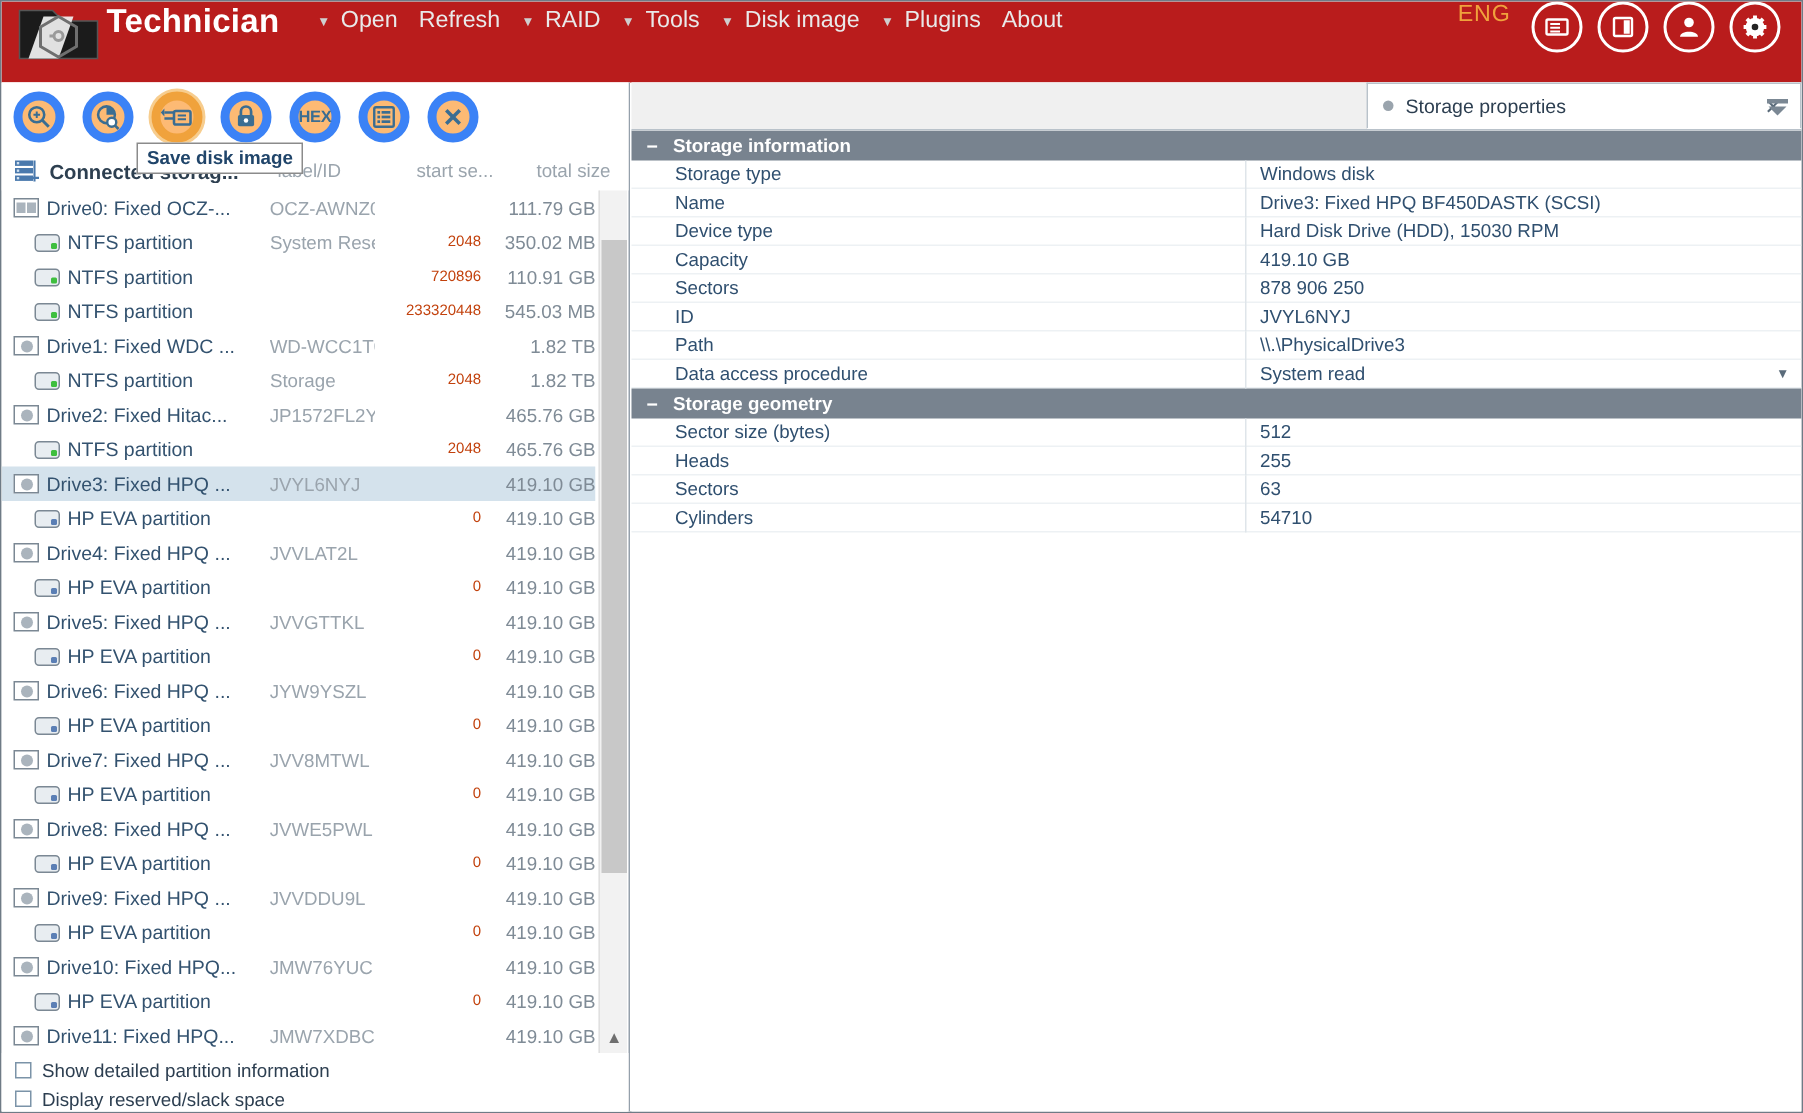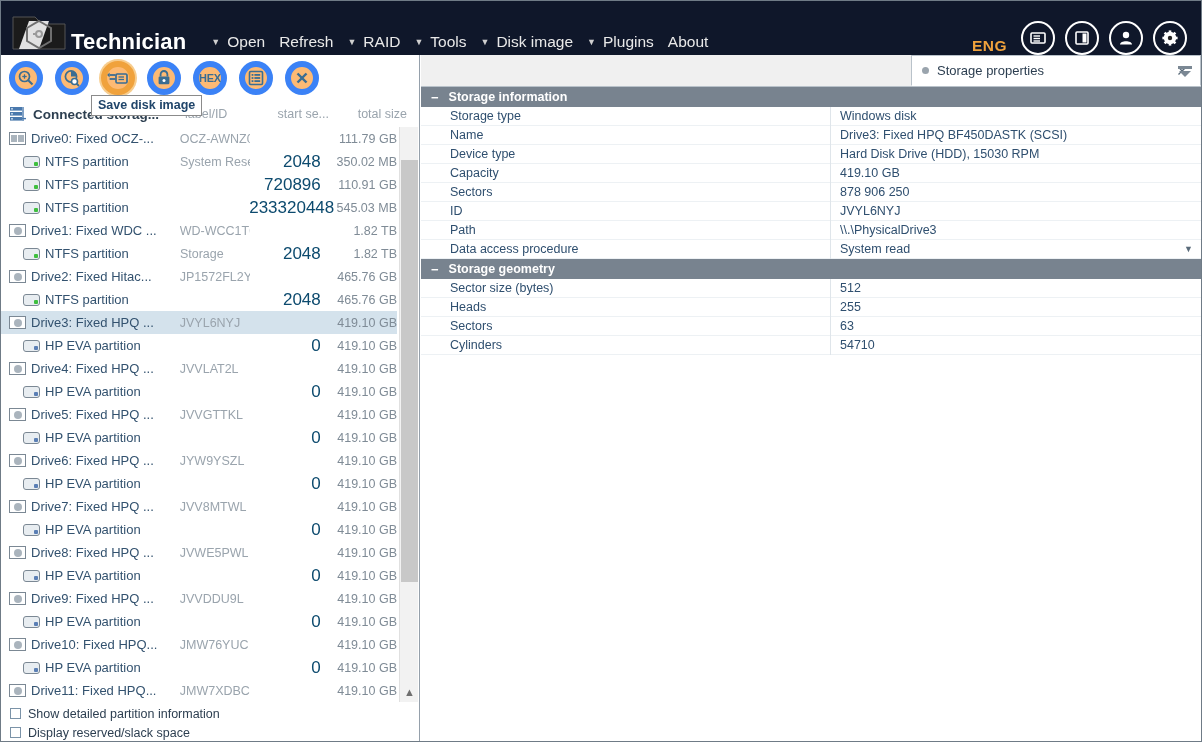--- a/index.html
+++ b/index.html
@@ -6,35 +6,35 @@
   html, body {
     width: 1202px; height: 742px;
     font-family: "Liberation Sans", sans-serif;
     background: #fff; overflow: hidden;
   }
   body { position: relative; border: 1px solid #6f7b86; }
 
   
   #header {
     position: absolute; left:0; top:0; width: 1200px; height: 54px;
-    background: #0f172a; display: flex; align-items: flex-end;
+    background: #b91c1c; display: flex; align-items: flex-start;
   }
   #logo { width: 60px; height: 44px; margin-left: 8px; position: relative; flex:0 0 auto;}
   #app-title {
     color: #fff; font-size: 22px; font-weight: bold; letter-spacing: .2px;
     margin-left: 2px; margin-right: 18px; white-space: nowrap;
   }
   .menu-item {
     color: #e9e9e9; font-size: 15.5px; white-space: nowrap;
     padding: 4px 7px; display: flex; align-items: center; gap: 7px;
     cursor: default;
   }
   .caret { font-size: 9px; color: #cfcfcf; line-height: 1; }
   #lang {
-    color: #f0a23c; font-size: 15.5px; font-weight: bold;
+    color: #f0a23c; font-size: 15.5px; font-weight: normal;
     margin-left: auto; margin-right: 14px; letter-spacing:.5px;
   }
   .hicon {
     width: 34px; height: 34px; border-radius: 50%;
     border: 2px solid #ffffff; margin-right: 10px;
     display:flex; align-items:center; justify-content:center;
     flex: 0 0 auto;
   }
   .hicon:last-child { margin-right: 14px; }
 
@@ -79,21 +79,21 @@
   #list-wrap { position: absolute; left:0; top: 72px; width: 419px; height: 628px; }
   #rows { position:absolute; left:0; top:0; width: 396px; height: 628px; overflow: hidden; }
   .row {
     height: 23px; display:flex; align-items:center; font-size: 13px;
     color: #33526f; padding-left: 8px; white-space: nowrap;
   }
   .row.selected { background: #d4e2ec; }
   .row .r-icon { width: 22px; flex:0 0 auto; display:flex; align-items:center;}
   .row .r-name { width: 152px; overflow:hidden; text-overflow: ellipsis; }
   .row .r-label { width: 72px; color:#9aa4ad; font-size: 12.5px; overflow:hidden;}
-  .row .r-start { width: 72px; text-align: right; color:#0c4a6e; font-size:17px;}
+  .row .r-start { width: 72px; text-align: right; color:#c2410c; font-size:10px;}
   .row .r-size  { width: 78px; text-align: right; color:#7f8b96; font-size:12.5px;}
   .row.child { padding-left: 22px; }
   .row.child .r-name { width: 138px; }
 
   
   .ic-ssd { width:17px; height:13px; border:1.5px solid #7b8894; background:#fff;
             display:flex; gap:1.5px; align-items:center; justify-content:center;}
   .ic-ssd i { width:6px; height:7px; background:#aab4bd; display:block;}
   .ic-hdd { width:17px; height:13px; border:1.5px solid #7b8894; background:#fff;
             display:flex; align-items:center; justify-content:center;}

